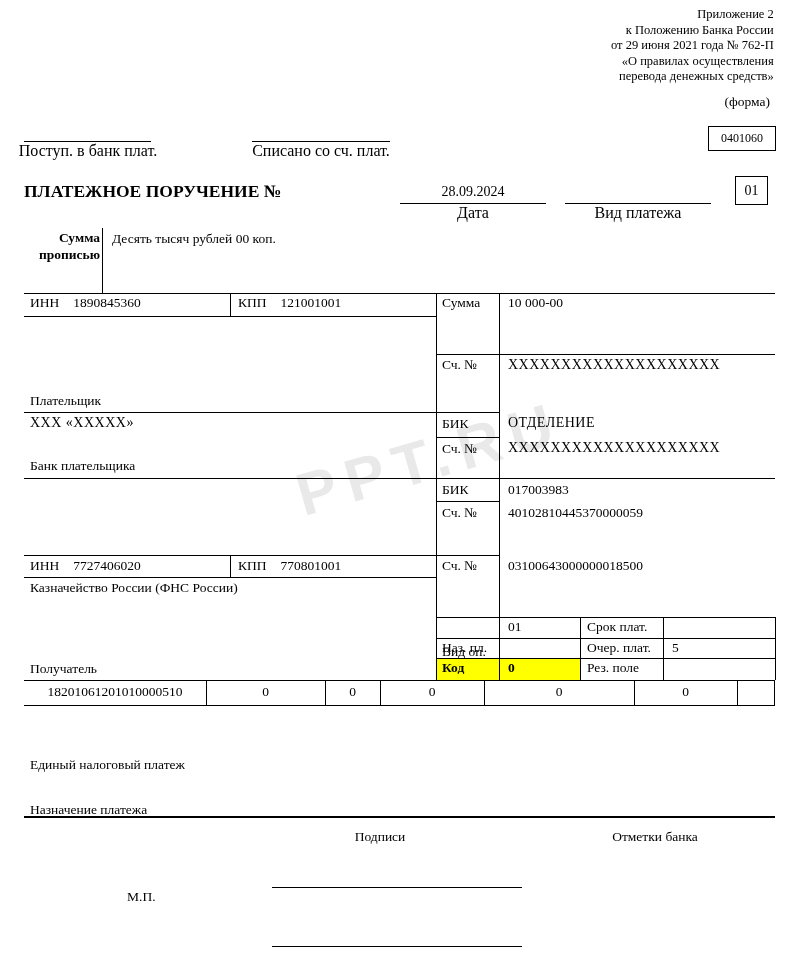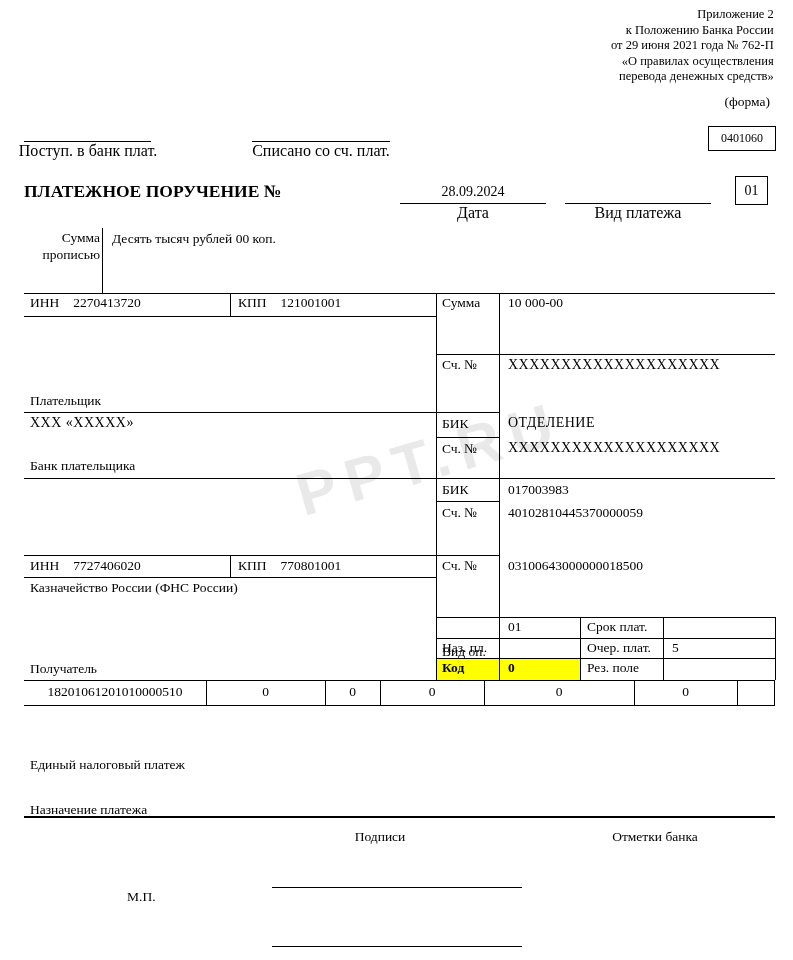--- a/index.html
+++ b/index.html
@@ -1,19 +1,19 @@
 <!DOCTYPE html>
 <html><head>
 <meta charset="utf-8">
 <style>
   html,body{margin:0;padding:0;background:#888;}
   #page{position:relative;width:793px;height:960px;background:#ffffff;overflow:hidden;
         font-family:"Liberation Serif",serif;color:#000;}
   .txt{position:absolute;font-size:13.5px;line-height:16px;white-space:nowrap;text-align:right;}
-  .wrap{white-space:normal;}
+  .wrap{white-space:normal;font-weight:bold;}
   .small{font-size:16px;line-height:13px;}
   .center{text-align:center;}
   .bold{font-weight:bold;}
   .flex{display:flex;gap:14px;}
   .hline{position:absolute;height:1px;background:#000;}
   .vline{position:absolute;width:1px;background:#000;}
   .box{position:absolute;border:1px solid #000;text-align:center;}
   .xv{font-size:14px;letter-spacing:0.5px;}
   .taxcell{position:absolute;top:684px;height:20px;text-align:center;font-size:13.5px;}
   .hl{position:absolute;}
@@ -85,21 +85,21 @@
   <div class="vline" style="left:206px;top:680px;height:25px;"></div>
   <div class="vline" style="left:325px;top:680px;height:25px;"></div>
   <div class="vline" style="left:380px;top:680px;height:25px;"></div>
   <div class="vline" style="left:484px;top:680px;height:25px;"></div>
   <div class="vline" style="left:634px;top:680px;height:25px;"></div>
   <div class="vline" style="left:737px;top:680px;height:25px;"></div>
   <div class="vline" style="left:774px;top:680px;height:25px;"></div>
 
   <div class="txt flex" style="left:30px;top:295px;">
     <span>ИНН</span>
-    <span>2270413720</span>
+    <span>1890845360</span>
   </div>
   <div class="txt flex" style="left:238px;top:295px;">
     <span>КПП</span>
     <span>121001001</span>
   </div>
   <div class="txt" style="left:442px;top:295px;">Сумма</div>
   <div class="txt" style="left:508px;top:295px;">10 000-00</div>
   <div class="txt" style="left:442px;top:357px;">Сч. №</div>
   <div class="txt xv" style="left:508px;top:357px;">ХХХХХХХХХХХХХХХХХХХХ</div>
   <div class="txt" style="left:30px;top:393px;">Плательщик</div>

